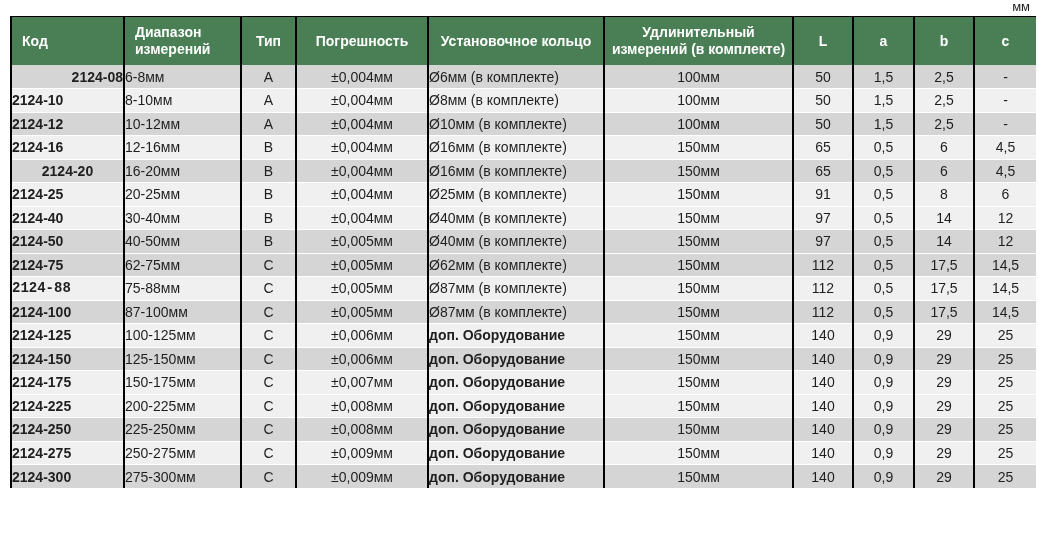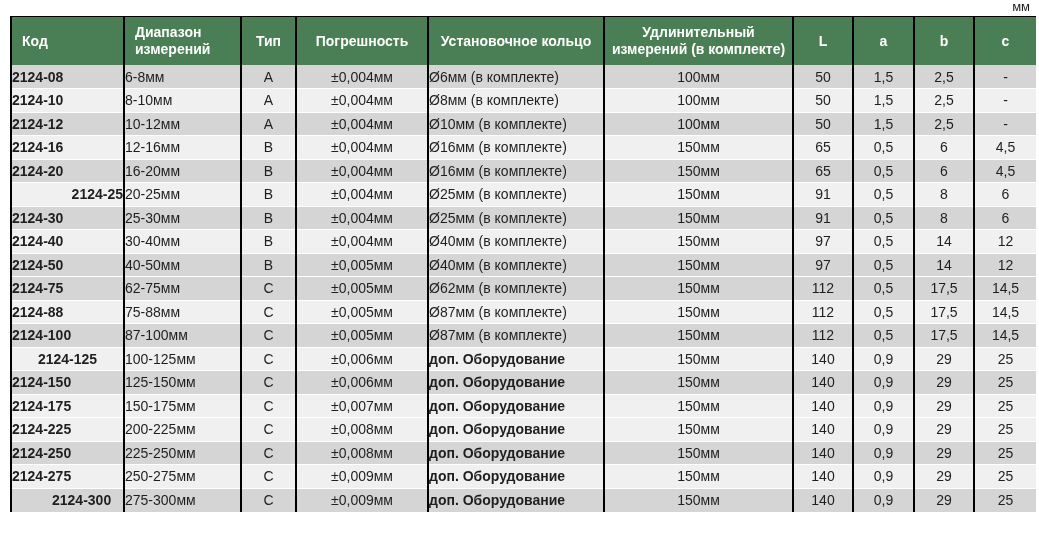--- a/index.html
+++ b/index.html
@@ -90,21 +90,21 @@
           <th style="text-align: center;">Установочное кольцо</th>
           <th style="text-align: center;">Удлинительный измерений (в комплекте)</th>
           <th style="text-align: center;">L</th>
           <th style="text-align: center;">a</th>
           <th style="text-align: center;">b</th>
           <th style="text-align: center;">c</th>
         </tr>
     </thead>
     <tbody>
         <tr class="row-gray">
-          <td class="col-code" style="text-align: left;">2124-08</td>
+          <td class="col-code" style="text-align: right;">2124-08</td>
           <td class="col-range" style="text-align: left;">6-8мм</td>
           <td class="col-type" style="text-align: center;">A</td>
           <td class="col-accuracy" style="text-align: center;">±0,004мм</td>
           <td class="col-ring" style="text-align: left;">Ø6мм (в комплекте)</td>
           <td class="col-rod" style="text-align: center;">100мм</td>
           <td class="col-L" style="text-align: center;">50</td>
           <td class="col-a" style="text-align: center;">1,5</td>
           <td class="col-b" style="text-align: center;">2,5</td>
           <td class="col-c" style="text-align: center;">-</td>
         </tr>
@@ -138,55 +138,43 @@
           <td class="col-type" style="text-align: center;">B</td>
           <td class="col-accuracy" style="text-align: center;">±0,004мм</td>
           <td class="col-ring" style="text-align: left;">Ø16мм (в комплекте)</td>
           <td class="col-rod" style="text-align: center;">150мм</td>
           <td class="col-L" style="text-align: center;">65</td>
           <td class="col-a" style="text-align: center;">0,5</td>
           <td class="col-b" style="text-align: center;">6</td>
           <td class="col-c" style="text-align: center;">4,5</td>
         </tr>
         <tr class="row-gray">
-          <td class="col-code" style="text-align: left;">2124-20</td>
+          <td class="col-code" style="text-align: center;">2124-20</td>
           <td class="col-range" style="text-align: left;">16-20мм</td>
           <td class="col-type" style="text-align: center;">B</td>
           <td class="col-accuracy" style="text-align: center;">±0,004мм</td>
           <td class="col-ring" style="text-align: left;">Ø16мм (в комплекте)</td>
           <td class="col-rod" style="text-align: center;">150мм</td>
           <td class="col-L" style="text-align: center;">65</td>
           <td class="col-a" style="text-align: center;">0,5</td>
           <td class="col-b" style="text-align: center;">6</td>
           <td class="col-c" style="text-align: center;">4,5</td>
         </tr>
         <tr class="row-light">
-          <td class="col-code" style="text-align: right;">2124-25</td>
+          <td class="col-code" style="text-align: left;">2124-25</td>
           <td class="col-range" style="text-align: left;">20-25мм</td>
           <td class="col-type" style="text-align: center;">B</td>
           <td class="col-accuracy" style="text-align: center;">±0,004мм</td>
           <td class="col-ring" style="text-align: left;">Ø25мм (в комплекте)</td>
           <td class="col-rod" style="text-align: center;">150мм</td>
           <td class="col-L" style="text-align: center;">91</td>
           <td class="col-a" style="text-align: center;">0,5</td>
           <td class="col-b" style="text-align: center;">8</td>
           <td class="col-c" style="text-align: center;">6</td>
         </tr>
-        <tr class="row-gray">
-          <td class="col-code" style="text-align: left;">2124-30</td>
-          <td class="col-range" style="text-align: left;">25-30мм</td>
-          <td class="col-type" style="text-align: center;">B</td>
-          <td class="col-accuracy" style="text-align: center;">±0,004мм</td>
-          <td class="col-ring" style="text-align: left;">Ø25мм (в комплекте)</td>
-          <td class="col-rod" style="text-align: center;">150мм</td>
-          <td class="col-L" style="text-align: center;">91</td>
-          <td class="col-a" style="text-align: center;">0,5</td>
-          <td class="col-b" style="text-align: center;">8</td>
-          <td class="col-c" style="text-align: center;">6</td>
-        </tr>
         <tr class="row-light">
           <td class="col-code" style="text-align: left;">2124-40</td>
           <td class="col-range" style="text-align: left;">30-40мм</td>
           <td class="col-type" style="text-align: center;">B</td>
           <td class="col-accuracy" style="text-align: center;">±0,004мм</td>
           <td class="col-ring" style="text-align: left;">Ø40мм (в комплекте)</td>
           <td class="col-rod" style="text-align: center;">150мм</td>
           <td class="col-L" style="text-align: center;">97</td>
           <td class="col-a" style="text-align: center;">0,5</td>
           <td class="col-b" style="text-align: center;">14</td>
@@ -210,21 +198,21 @@
           <td class="col-type" style="text-align: center;">C</td>
           <td class="col-accuracy" style="text-align: center;">±0,005мм</td>
           <td class="col-ring" style="text-align: left;">Ø62мм (в комплекте)</td>
           <td class="col-rod" style="text-align: center;">150мм</td>
           <td class="col-L" style="text-align: center;">112</td>
           <td class="col-a" style="text-align: center;">0,5</td>
           <td class="col-b" style="text-align: center;">17,5</td>
           <td class="col-c" style="text-align: center;">14,5</td>
         </tr>
         <tr class="row-light">
-          <td class="col-code" style="text-align: left;">2124-88</td>
+          <td class="col-code" style="text-align: left; font-family: Liberation Mono, monospace;">2124-88</td>
           <td class="col-range" style="text-align: left;">75-88мм</td>
           <td class="col-type" style="text-align: center;">C</td>
           <td class="col-accuracy" style="text-align: center;">±0,005мм</td>
           <td class="col-ring" style="text-align: left;">Ø87мм (в комплекте)</td>
           <td class="col-rod" style="text-align: center;">150мм</td>
           <td class="col-L" style="text-align: center;">112</td>
           <td class="col-a" style="text-align: center;">0,5</td>
           <td class="col-b" style="text-align: center;">17,5</td>
           <td class="col-c" style="text-align: center;">14,5</td>
         </tr>
@@ -234,21 +222,21 @@
           <td class="col-type" style="text-align: center;">C</td>
           <td class="col-accuracy" style="text-align: center;">±0,005мм</td>
           <td class="col-ring" style="text-align: left;">Ø87мм (в комплекте)</td>
           <td class="col-rod" style="text-align: center;">150мм</td>
           <td class="col-L" style="text-align: center;">112</td>
           <td class="col-a" style="text-align: center;">0,5</td>
           <td class="col-b" style="text-align: center;">17,5</td>
           <td class="col-c" style="text-align: center;">14,5</td>
         </tr>
         <tr class="row-light">
-          <td class="col-code" style="text-align: center; margin-left: 36px;">2124-125</td>
+          <td class="col-code" style="text-align: left; margin-left: 36px;">2124-125</td>
           <td class="col-range" style="text-align: left;">100-125мм</td>
           <td class="col-type" style="text-align: center;">C</td>
           <td class="col-accuracy" style="text-align: center;">±0,006мм</td>
           <td class="col-ring bold" style="text-align: left;">доп. Оборудование</td>
           <td class="col-rod" style="text-align: center;">150мм</td>
           <td class="col-L" style="text-align: center;">140</td>
           <td class="col-a" style="text-align: center;">0,9</td>
           <td class="col-b" style="text-align: center;">29</td>
           <td class="col-c" style="text-align: center;">25</td>
         </tr>
@@ -306,21 +294,21 @@
           <td class="col-type" style="text-align: center;">C</td>
           <td class="col-accuracy" style="text-align: center;">±0,009мм</td>
           <td class="col-ring bold" style="text-align: left;">доп. Оборудование</td>
           <td class="col-rod" style="text-align: center;">150мм</td>
           <td class="col-L" style="text-align: center;">140</td>
           <td class="col-a" style="text-align: center;">0,9</td>
           <td class="col-b" style="text-align: center;">29</td>
           <td class="col-c" style="text-align: center;">25</td>
         </tr>
         <tr class="row-gray">
-          <td class="col-code" style="text-align: left; padding-left: 40px;">2124-300</td>
+          <td class="col-code" style="text-align: left;">2124-300</td>
           <td class="col-range" style="text-align: left;">275-300мм</td>
           <td class="col-type" style="text-align: center;">C</td>
           <td class="col-accuracy" style="text-align: center;">±0,009мм</td>
           <td class="col-ring bold" style="text-align: left;">доп. Оборудование</td>
           <td class="col-rod" style="text-align: center;">150мм</td>
           <td class="col-L" style="text-align: center;">140</td>
           <td class="col-a" style="text-align: center;">0,9</td>
           <td class="col-b" style="text-align: center;">29</td>
           <td class="col-c" style="text-align: center;">25</td>
         </tr>

